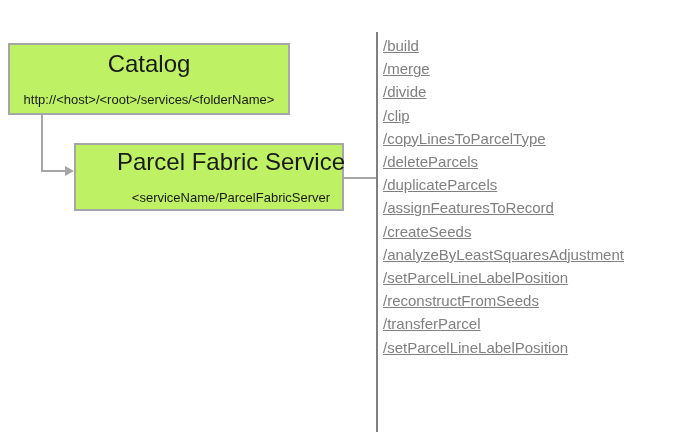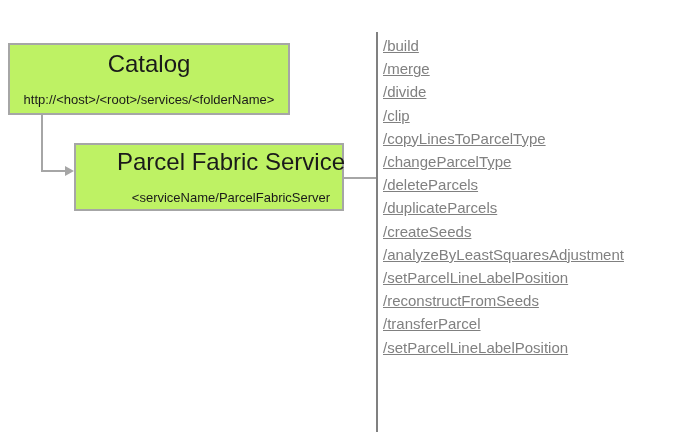--- a/index.html
+++ b/index.html
@@ -90,22 +90,22 @@
 
 <div class="line svc-conn"></div>
 <div class="divider"></div>
 
 <ul class="endpoints">
   <li>/build</li>
   <li>/merge</li>
   <li>/divide</li>
   <li>/clip</li>
   <li>/copyLinesToParcelType</li>
-  <li>/changeParcelType</li>
   <li>/deleteParcels</li>
   <li>/duplicateParcels</li>
+  <li>/assignFeaturesToRecord</li>
   <li>/createSeeds</li>
   <li>/analyzeByLeastSquaresAdjustment</li>
   <li>/setParcelLineLabelPosition</li>
   <li>/reconstructFromSeeds</li>
   <li>/transferParcel</li>
   <li>/setParcelLineLabelPosition</li>
 </ul>
 
 </body></html>

